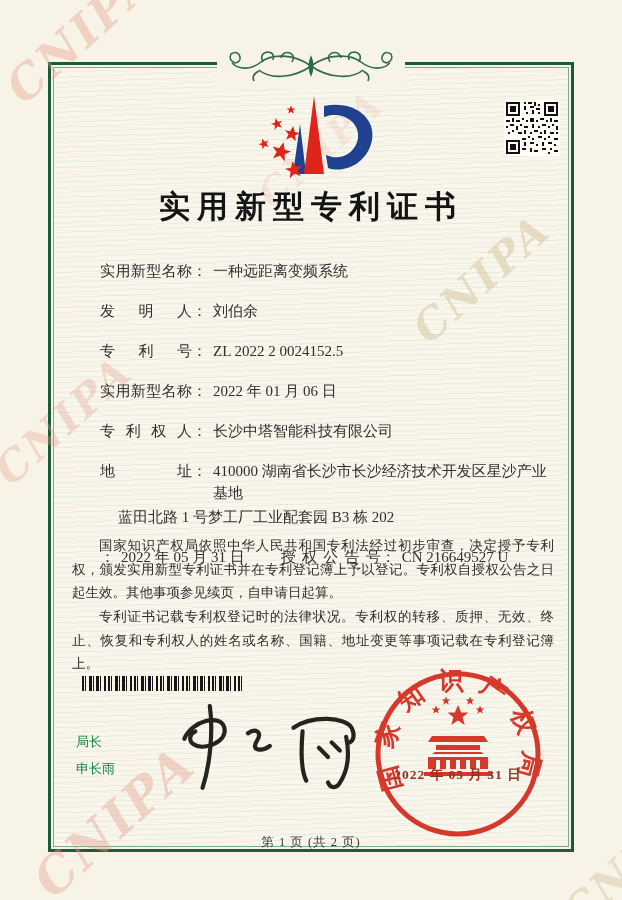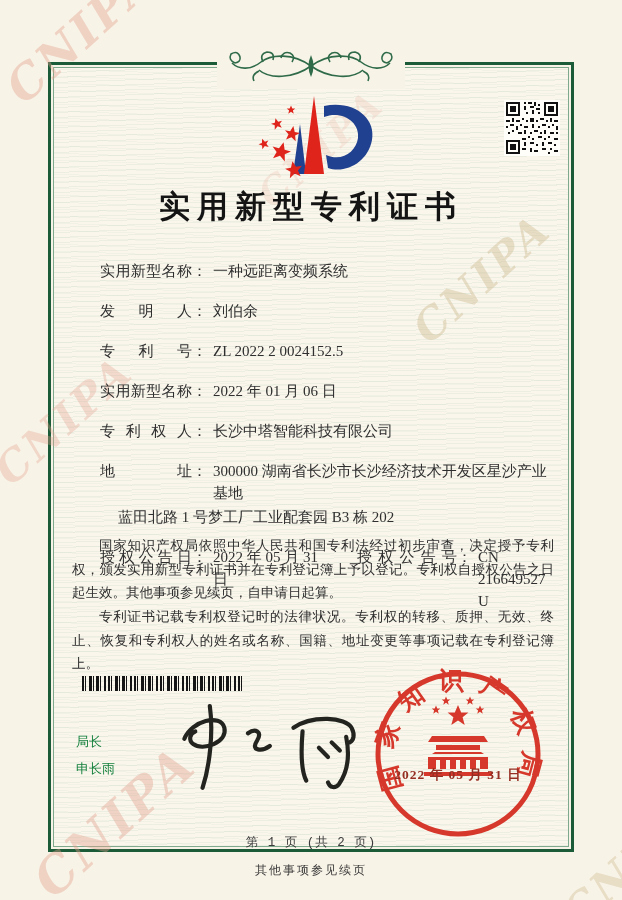--- a/index.html
+++ b/index.html
@@ -35,21 +35,21 @@
       #151515 3px 4px, rgba(0,0,0,0) 4px 7px,
       #151515 7px 10px, rgba(0,0,0,0) 10px 11px,
       #151515 11px 12px, rgba(0,0,0,0) 12px 14px,
       #151515 14px 17px, rgba(0,0,0,0) 17px 18px,
       #151515 18px 19px, rgba(0,0,0,0) 19px 22px,
       #151515 22px 24px, rgba(0,0,0,0) 24px 26px);}
   .sigblock{position:absolute;left:76px;top:728px;font-size:13px;color:#15803d;line-height:27px;z-index:2;}
   .signature{position:absolute;left:168px;top:696px;z-index:3;}
   .seal{position:absolute;left:372px;top:668px;width:172px;height:172px;z-index:4;opacity:.93;}
   .sealdate{position:absolute;left:6px;top:98px;width:160px;text-align:center;font-size:13.5px;font-weight:bold;color:#8f2014;letter-spacing:1px;z-index:5;}
-  .pageno{position:absolute;left:0;right:0;top:834px;text-align:center;font-size:12.5px;color:#3a3a3a;z-index:2;letter-spacing:1px;font-family:Liberation Mono, monospace;}
+  .pageno{position:absolute;left:0;right:0;top:834px;text-align:center;font-size:12.5px;color:#3a3a3a;z-index:2;letter-spacing:1px;}
   .note{position:absolute;left:0;right:0;top:862px;text-align:center;font-size:12px;color:#3a3a3a;z-index:2;letter-spacing:2px;}
 </style>
 </head>
 <body>
 
 <div class="page">
 
   <div class="wm" style="left:-10px;top:6px;font-size:46px;color:rgba(225,160,140,.40);">CNIPA</div>
   <div class="wm" style="left:244px;top:126px;font-size:38px;color:rgba(230,170,150,.22);">CNIPA</div>
   <div class="wm" style="left:398px;top:254px;font-size:42px;color:rgba(208,188,148,.45);">CNIPA</div>
@@ -143,25 +143,24 @@
       <span class="val">2022 年 01 月 06 日</span>
     </div>
     <div class="row">
       <span class="lab">专利权人</span>
         <span class="colon">：</span>
       <span class="val">长沙中塔智能科技有限公司</span>
     </div>
     <div class="row" style="margin-bottom:2px;">
       <span class="lab">地址</span>
         <span class="colon">：</span>
-      <span class="val">300000 湖南省长沙市长沙经济技术开发区星沙产业基地</span>
+      <span class="val">410000 湖南省长沙市长沙经济技术开发区星沙产业基地</span>
     </div>
     <div class="addr2" style="margin-top:0;">蓝田北路 1 号梦工厂工业配套园 B3 栋 202</div>
     <div class="row">
-      <span class="lab">授权公告日</span>
         <span class="colon">：</span>
       <span class="val">2022 年 05 月 31 日</span>
       <span class="pair2">
         <span class="lab">授权公告号</span>
           <span class="colon">：</span>
         <span class="val">CN 216649527 U</span>
       </span>
     </div>
   </div>
 
@@ -214,15 +213,14 @@
         <rect x="84" y="92" width="4" height="9" fill="#faf6ec"></rect>
         <rect x="94" y="92" width="4" height="9" fill="#faf6ec"></rect>
         <rect x="104" y="92" width="4" height="9" fill="#faf6ec"></rect>
         <path d="M52 104 h68 v4 h-68 z"></path>
       </g>
     </svg>
     <div class="sealdate">2022 年 05 月 31 日</div>
   </div>
 
   <div class="pageno">第 1 页 (共 2 页)</div>
-  <div class="note">其他事项参见续页</div>
 
 </div>
 
 </body></html>

